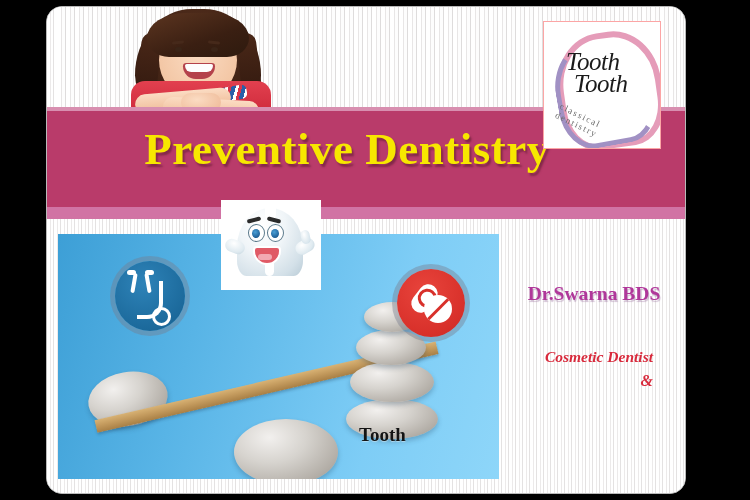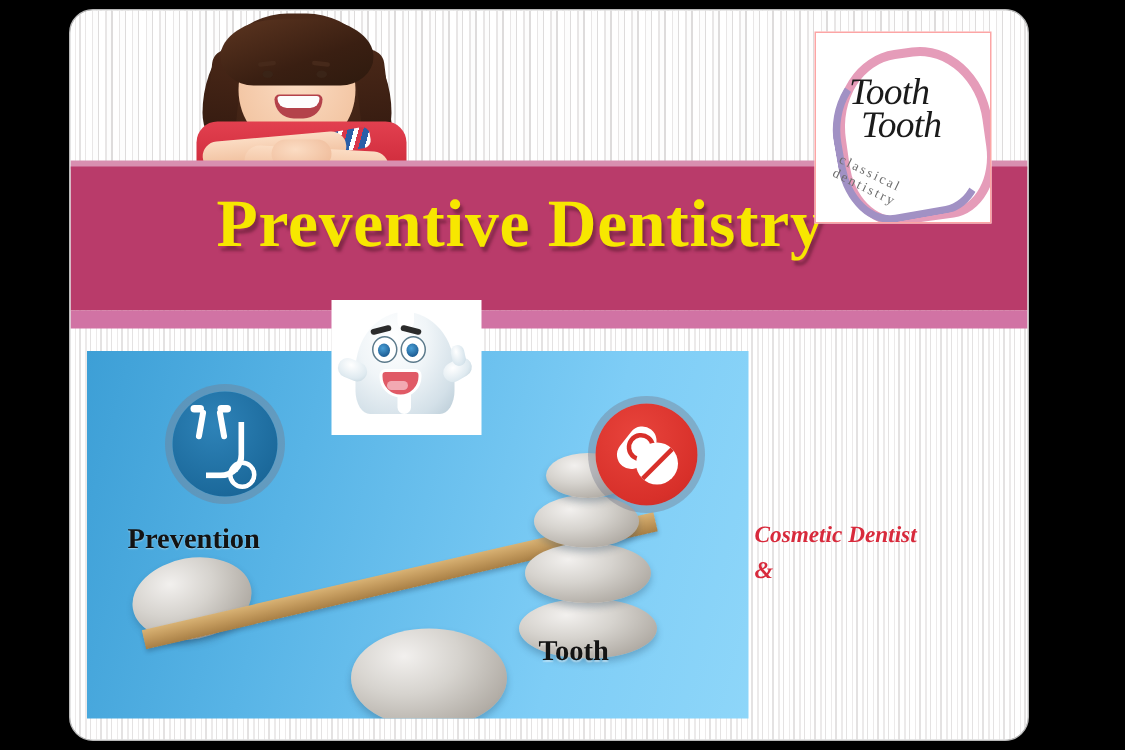--- a/index.html
+++ b/index.html
@@ -481,21 +481,21 @@
     font-weight: bold;
     font-size: 19.5px;
     color: #b0379a;
     text-shadow: 1px 2px 1px rgba(160,120,165,0.45);
     white-space: nowrap;
   }
   .credential {
     position: absolute;
     width: 150px;
     left: 456px;
-    text-align: left;
+    text-align: right;
     font-family: "Liberation Serif", serif;
     font-style: italic;
     font-weight: bold;
     font-size: 15.5px;
     color: #d82a3c;
     white-space: nowrap;
   }
   #credential-0 { top: 341px; }
   #credential-1 { top: 365px; font-size: 16px; }
   #credential-2 { top: 389px; }
@@ -560,34 +560,34 @@
         <div class="stetho-yoke-r"></div>
         <div class="stetho-tube"></div>
         <div class="stetho-bell"></div>
       </div>
 
       <div class="badge" id="badge-cure">
         <div class="capsule"></div>
         <div class="tablet"></div>
       </div>
 
-      <div class="photo-label" id="label-prevention">Prevention</div>
       <div class="photo-label" id="label-cure">Tooth</div>
     </div>
 
     <div id="tooth-mascot">
       <div class="tooth-body"></div>
       <div class="tooth-notch"></div>
       <div class="tooth-arm l"></div>
       <div class="tooth-arm r"></div>
       <div class="tooth-thumb"></div>
       <div class="tooth-brow l"></div>
       <div class="tooth-brow r"></div>
       <div class="tooth-eye l"></div>
       <div class="tooth-eye r"></div>
       <div class="tooth-mouth"></div>
     </div>
 
+    <div id="doctor-name">Dr.Swarna BDS</div>
     <div class="credential" id="credential-0">Cosmetic Dentist</div>
     <div class="credential" id="credential-1">&amp;</div>
 
   </div>
 </div>
 
 </body></html>

